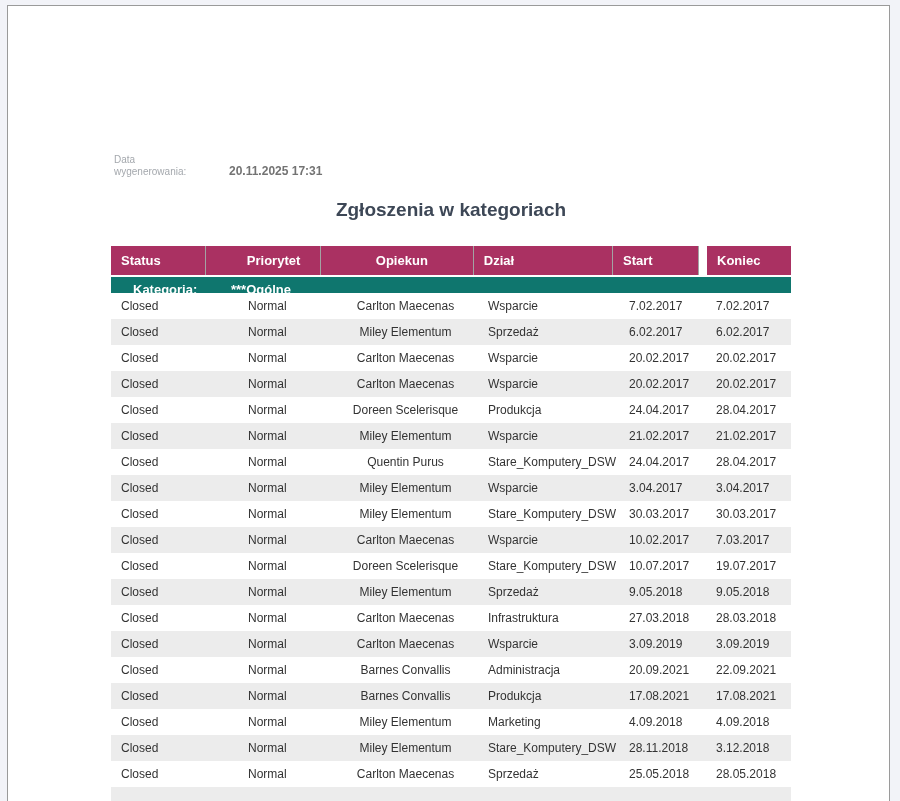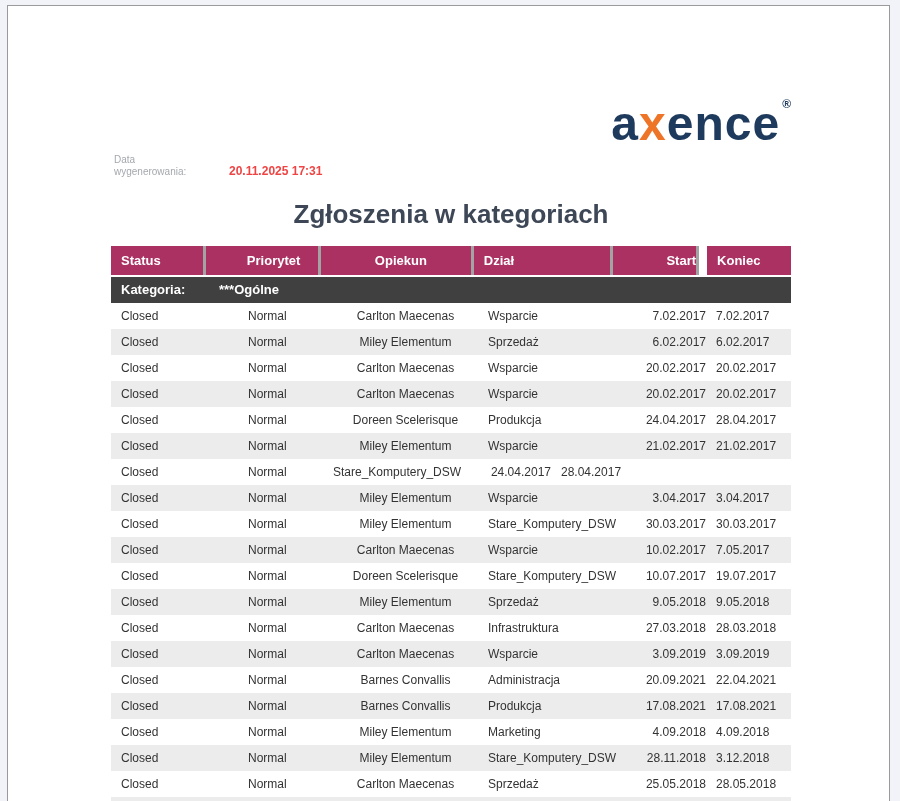--- a/index.html
+++ b/index.html
@@ -44,90 +44,88 @@
     width: 95px;
     font-size: 10px;
     line-height: 1.15;
     color: #a4a8ad;
   }
   .meta-value {
     position: absolute;
     left: 221px; top: 158px;
     font-size: 12px;
     font-weight: bold;
-    color: #ef4444;
+    color: #737373;
   }
   
   .title {
     position: absolute;
     left: 103px; top: 193px;
     width: 680px;
     text-align: center;
-    font-size: 26px;
+    font-size: 19px;
     font-weight: bold;
     color: #3d4756;
   }
   
   .report {
     position: absolute;
     left: 103px; top: 240px;
     width: 680px;
   }
   .thead { display: flex; height: 29px; margin-bottom: 2px; }
   .hcell {
     background: #aa3162;
     color: #ffffff;
     font-size: 13px;
     font-weight: bold;
     line-height: 29px;
     padding-left: 10px;
     box-sizing: border-box;
-    border-right: 3px solid #a3a3a3;
+    border-right: 1px solid #a3a3a3;
     white-space: nowrap;
     overflow: hidden;
   }
   .hcell:last-child { border-right: none; margin-left: 8px; }
   .category-row {
     display: flex;
-    height: 26px;
-    background: #404040;
+    height: 16px;
+    background: #0f766e;
     color: #ffffff;
     font-size: 13px;
     font-weight: bold;
     line-height: 26px;
+    padding-left: 12px;
   }
   .category-row .cat-label { width: 96px; padding-left: 10px; box-sizing: border-box; }
   .category-row .cat-value { padding-left: 12px; }
   .trow { display: flex; height: 26px; background: #ffffff; }
   .trow.alt { background: #ececec; }
   .cell {
     font-size: 12px;
     color: #333333;
     line-height: 26px;
     padding-left: 10px;
     box-sizing: border-box;
     white-space: nowrap;
     overflow: hidden;
   }
   .c0 { width: 96px; }
   .c1 { width: 116px; padding-left: 41px; }
   .c2 { width: 155px; text-align: center; }
   .c3 { width: 141px; }
-  .c4 { width: 87px; text-align: right; }
+  .c4 { width: 87px; }
   .c5 { width: 85px; }
   .trow.partial { height: 26px; }
 </style>
 </head>
 <body>
 
 <div class="page">
 
-  <div class="logo">
-    <span>a</span><span class="lx">x</span><span>ence</span><span class="reg">®</span>
-  </div>
 
   <div class="meta-label">Data wygenerowania:</div>
   <div class="meta-value">20.11.2025 17:31</div>
 
   <div class="title">Zgłoszenia w kategoriach</div>
 
   <div class="report">
     <div class="thead">
       <div class="hcell c0">Status</div>
       <div class="hcell c1">Priorytet</div>
@@ -193,20 +191,21 @@
     <div class="cell c1">Normal</div>
     <div class="cell c2">Miley Elementum</div>
     <div class="cell c3">Wsparcie</div>
     <div class="cell c4">21.02.2017</div>
     <div class="cell c5">21.02.2017</div>
   </div>
 
   <div class="trow">
     <div class="cell c0">Closed</div>
     <div class="cell c1">Normal</div>
+    <div class="cell c2">Quentin Purus</div>
     <div class="cell c3">Stare_Komputery_DSW</div>
     <div class="cell c4">24.04.2017</div>
     <div class="cell c5">28.04.2017</div>
   </div>
 
   <div class="trow alt">
     <div class="cell c0">Closed</div>
     <div class="cell c1">Normal</div>
     <div class="cell c2">Miley Elementum</div>
     <div class="cell c3">Wsparcie</div>
@@ -222,21 +221,21 @@
     <div class="cell c4">30.03.2017</div>
     <div class="cell c5">30.03.2017</div>
   </div>
 
   <div class="trow alt">
     <div class="cell c0">Closed</div>
     <div class="cell c1">Normal</div>
     <div class="cell c2">Carlton Maecenas</div>
     <div class="cell c3">Wsparcie</div>
     <div class="cell c4">10.02.2017</div>
-    <div class="cell c5">7.05.2017</div>
+    <div class="cell c5">7.03.2017</div>
   </div>
 
   <div class="trow">
     <div class="cell c0">Closed</div>
     <div class="cell c1">Normal</div>
     <div class="cell c2">Doreen Scelerisque</div>
     <div class="cell c3">Stare_Komputery_DSW</div>
     <div class="cell c4">10.07.2017</div>
     <div class="cell c5">19.07.2017</div>
   </div>
@@ -267,21 +266,21 @@
     <div class="cell c4">3.09.2019</div>
     <div class="cell c5">3.09.2019</div>
   </div>
 
   <div class="trow">
     <div class="cell c0">Closed</div>
     <div class="cell c1">Normal</div>
     <div class="cell c2">Barnes Convallis</div>
     <div class="cell c3">Administracja</div>
     <div class="cell c4">20.09.2021</div>
-    <div class="cell c5">22.04.2021</div>
+    <div class="cell c5">22.09.2021</div>
   </div>
 
   <div class="trow alt">
     <div class="cell c0">Closed</div>
     <div class="cell c1">Normal</div>
     <div class="cell c2">Barnes Convallis</div>
     <div class="cell c3">Produkcja</div>
     <div class="cell c4">17.08.2021</div>
     <div class="cell c5">17.08.2021</div>
   </div>

